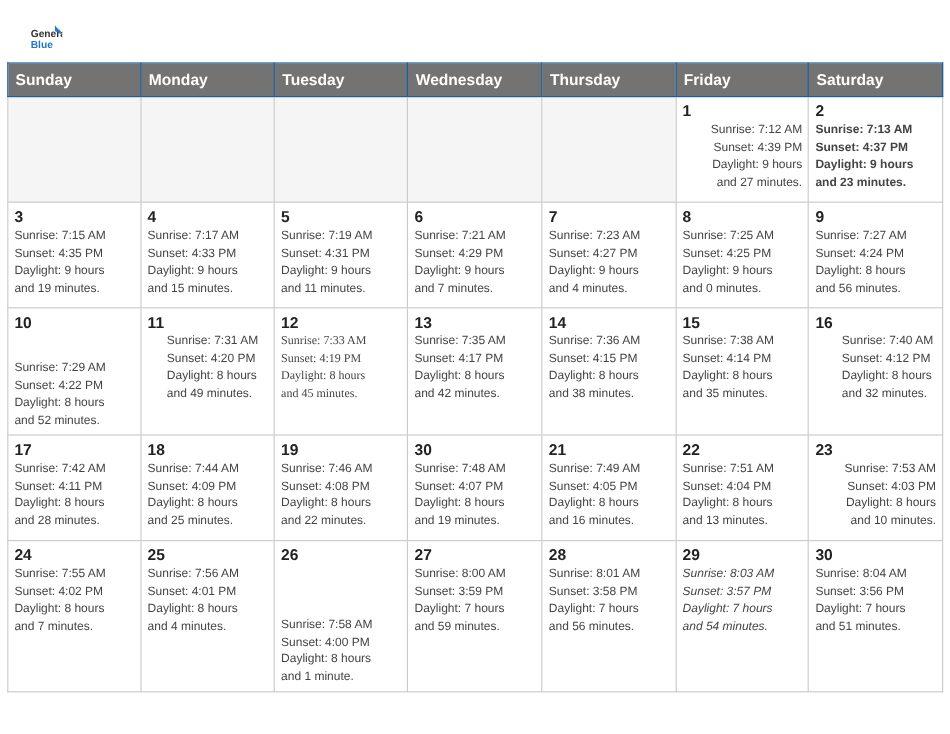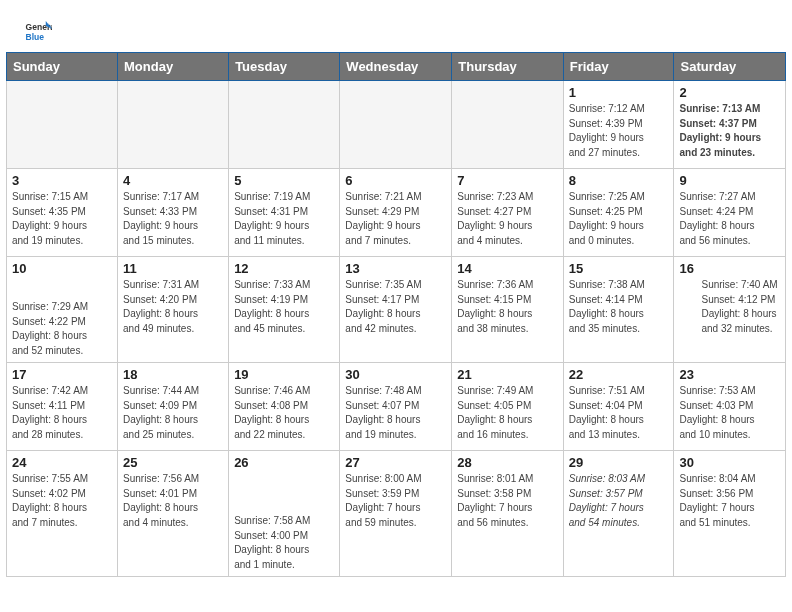--- a/index.html
+++ b/index.html
@@ -121,21 +121,21 @@
     </thead>
     <tbody id="calendar-body">
     <tr class="week-row">
           <td class="empty"></td>
           <td class="empty"></td>
           <td class="empty"></td>
           <td class="empty"></td>
           <td class="empty"></td>
           <td>
             <span class="day-num">1</span>
-            <div class="day-info" style="white-space: pre-line;">Sunrise: 7:12 AM
+            <div class="day-info" style="white-space: pre-line; text-align: right;">Sunrise: 7:12 AM
 Sunset: 4:39 PM
 Daylight: 9 hours
 and 27 minutes.</div>
           </td>
           <td>
             <span class="day-num">2</span>
             <div class="day-info" style="white-space: pre-line; font-weight: bold;">Sunrise: 7:13 AM
 Sunset: 4:37 PM
 Daylight: 9 hours
 and 23 minutes.</div>
@@ -195,28 +195,28 @@
         <tr class="week-row">
           <td>
             <span class="day-num">10</span>
             <div class="day-info" style="white-space: pre-line; margin-top: 24px;">Sunrise: 7:29 AM
 Sunset: 4:22 PM
 Daylight: 8 hours
 and 52 minutes.</div>
           </td>
           <td>
             <span class="day-num">11</span>
-            <div class="day-info" style="white-space: pre-line;">Sunrise: 7:31 AM
+            <div class="day-info" style="white-space: pre-line; margin-left: 16px;">Sunrise: 7:31 AM
 Sunset: 4:20 PM
 Daylight: 8 hours
 and 49 minutes.</div>
           </td>
           <td>
             <span class="day-num">12</span>
-            <div class="day-info" style="white-space: pre-line;">Sunrise: 7:33 AM
+            <div class="day-info" style="white-space: pre-line; font-family: Liberation Serif, serif;">Sunrise: 7:33 AM
 Sunset: 4:19 PM
 Daylight: 8 hours
 and 45 minutes.</div>
           </td>
           <td>
             <span class="day-num">13</span>
             <div class="day-info" style="white-space: pre-line;">Sunrise: 7:35 AM
 Sunset: 4:17 PM
 Daylight: 8 hours
 and 42 minutes.</div>
@@ -281,21 +281,21 @@
           </td>
           <td>
             <span class="day-num">22</span>
             <div class="day-info" style="white-space: pre-line;">Sunrise: 7:51 AM
 Sunset: 4:04 PM
 Daylight: 8 hours
 and 13 minutes.</div>
           </td>
           <td>
             <span class="day-num">23</span>
-            <div class="day-info" style="white-space: pre-line;">Sunrise: 7:53 AM
+            <div class="day-info" style="white-space: pre-line; text-align: right;">Sunrise: 7:53 AM
 Sunset: 4:03 PM
 Daylight: 8 hours
 and 10 minutes.</div>
           </td>
         </tr>
         <tr class="week-row">
           <td>
             <span class="day-num">24</span>
             <div class="day-info" style="white-space: pre-line;">Sunrise: 7:55 AM
 Sunset: 4:02 PM

